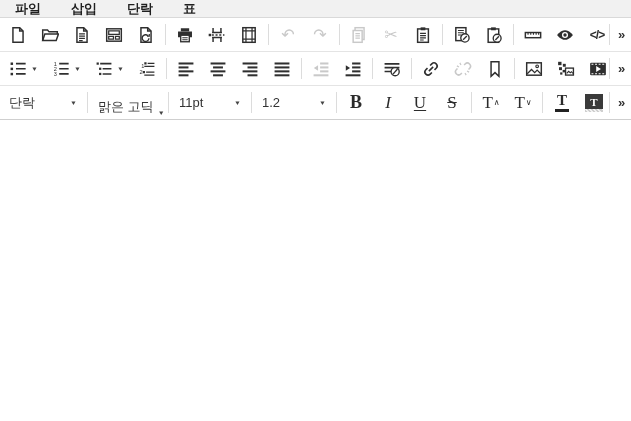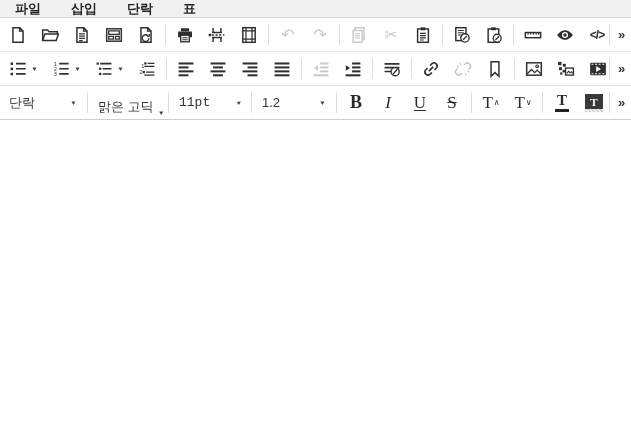--- a/index.html
+++ b/index.html
@@ -32,21 +32,21 @@
   .code-glyph { font-size:12px; font-weight:700; letter-spacing:-1px; }
   .caret { font-size:7px; color:#444; margin-left:4px; transform:scaleY(.85); }
   .tbtn.more { width:17px; font-size:13px; color:#333; font-weight:700; }
 
   
   .tselect { height:26px; display:inline-flex; align-items:center; padding:0 7px;
     font-size:13px; color:#333; cursor:pointer; flex:0 0 auto; }
   .tsel-value { flex:1; white-space:nowrap; }
   [data-name="paragraph-style-select"] { width:82px; }
   [data-name="font-family-select"]     { width:74px;align-items:flex-end; }
-  [data-name="font-size-select"]       { width:76px;font-family:Liberation Mono, monospace; }
+  [data-name="font-size-select"]       { width:76px; }
   [data-name="line-height-select"]     { width:78px; }
 
   .tbtn.letter { font-family:"Liberation Serif","DejaVu Serif",serif; font-size:17px;
     color:#2b2b2b; width:32px; }
   .bold .glyph { font-weight:700; font-size:18px; }
   .italic .glyph { font-style:italic; }
   .underline .glyph { text-decoration:underline; text-underline-offset:2px; }
   .strikethrough .glyph { text-decoration:line-through; }
   .superscript .mark, .subscript .mark { font-size:8px; margin-left:1px; font-family:"DejaVu Sans",sans-serif; }
   .superscript .mark { vertical-align:4px; }

